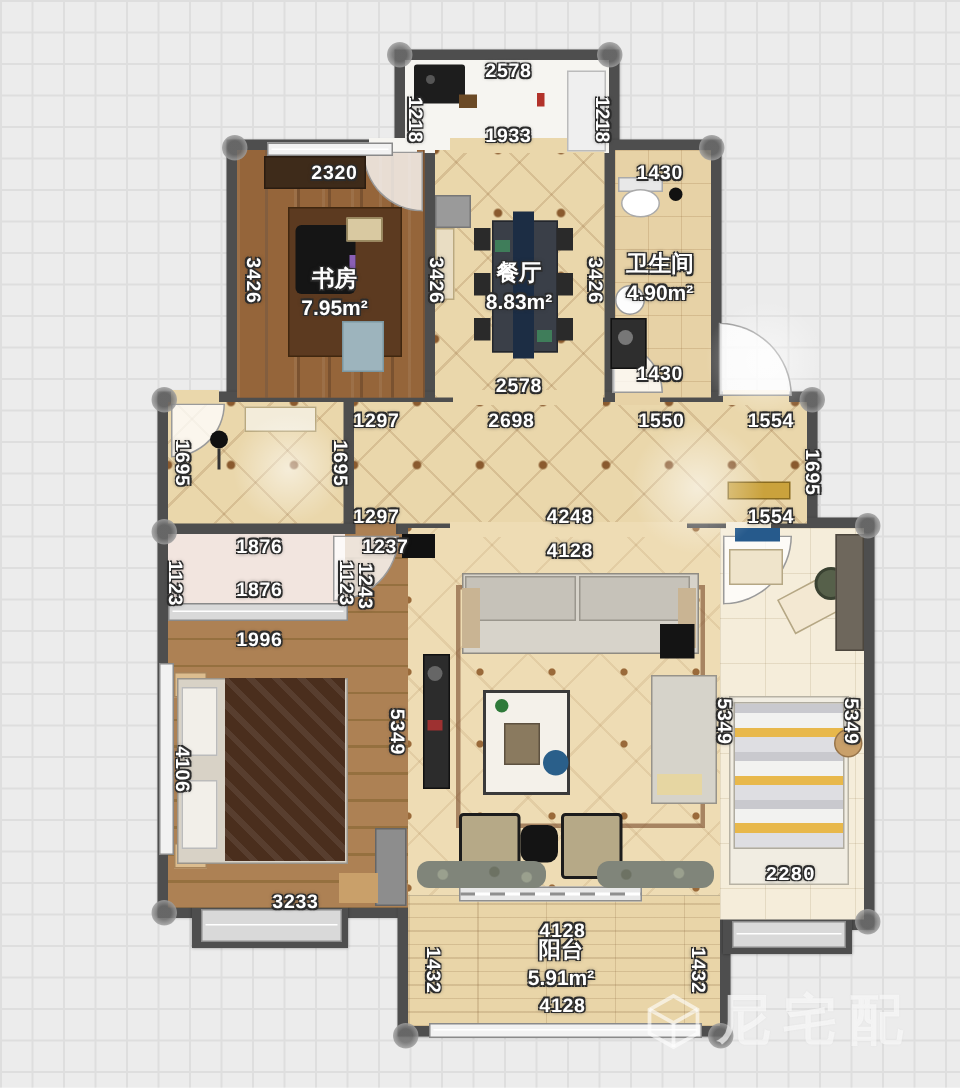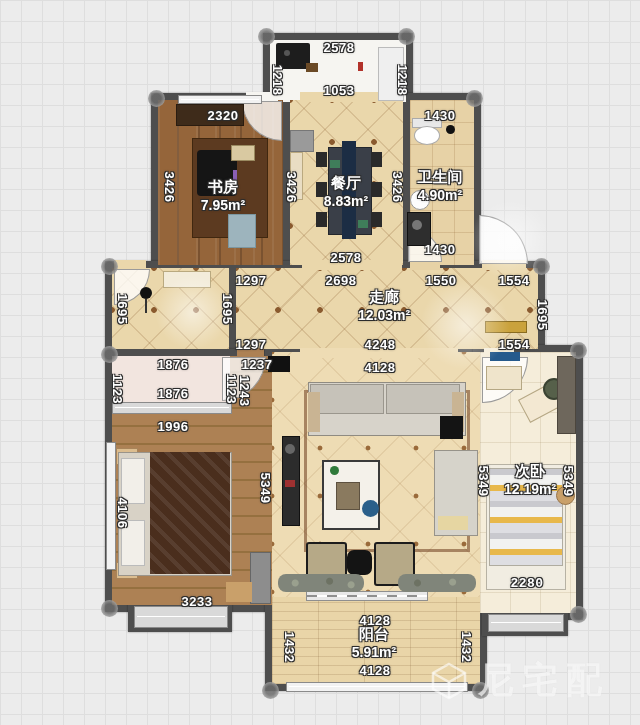--- a/index.html
+++ b/index.html
@@ -230,38 +230,30 @@
     <div class="rarea">7.95m²</div>
   </div>
   <div class="rlabel" style="left:346px;top:192px;">
     <div class="rname">餐厅</div>
     <div class="rarea">8.83m²</div>
   </div>
   <div class="rlabel" style="left:440px;top:186px;">
     <div class="rname">卫生间</div>
     <div class="rarea">4.90m²</div>
   </div>
-  <div class="rlabel" style="left:384px;top:306px;">
-    <div class="rname">走廊</div>
-    <div class="rarea">12.03m²</div>
-  </div>
-  <div class="rlabel" style="left:530px;top:480px;">
-    <div class="rname">次卧</div>
-    <div class="rarea">12.19m²</div>
-  </div>
   <div class="rlabel" style="left:374px;top:643px;">
     <div class="rname">阳台</div>
     <div class="rarea">5.91m²</div>
   </div>
 
   <div id="dims">
       <span class="dim" style="left: 339px; top: 47px;">2578</span>
       <span class="dim v" style="left: 277px; top: 80px;">1218</span>
       <span class="dim v" style="left: 402px; top: 80px;">1218</span>
-      <span class="dim" style="left: 339px; top: 90px;">1053</span>
+      <span class="dim" style="left: 339px; top: 90px;">1933</span>
       <span class="dim" style="left: 223px; top: 115px;">2320</span>
       <span class="dim" style="left: 440px; top: 115px;">1430</span>
       <span class="dim v" style="left: 169px; top: 187px;">3426</span>
       <span class="dim v" style="left: 291px; top: 187px;">3426</span>
       <span class="dim v" style="left: 397px; top: 187px;">3426</span>
       <span class="dim" style="left: 346px; top: 257px;">2578</span>
       <span class="dim" style="left: 440px; top: 249px;">1430</span>
       <span class="dim" style="left: 251px; top: 280px;">1297</span>
       <span class="dim" style="left: 341px; top: 280px;">2698</span>
       <span class="dim" style="left: 441px; top: 280px;">1550</span>

